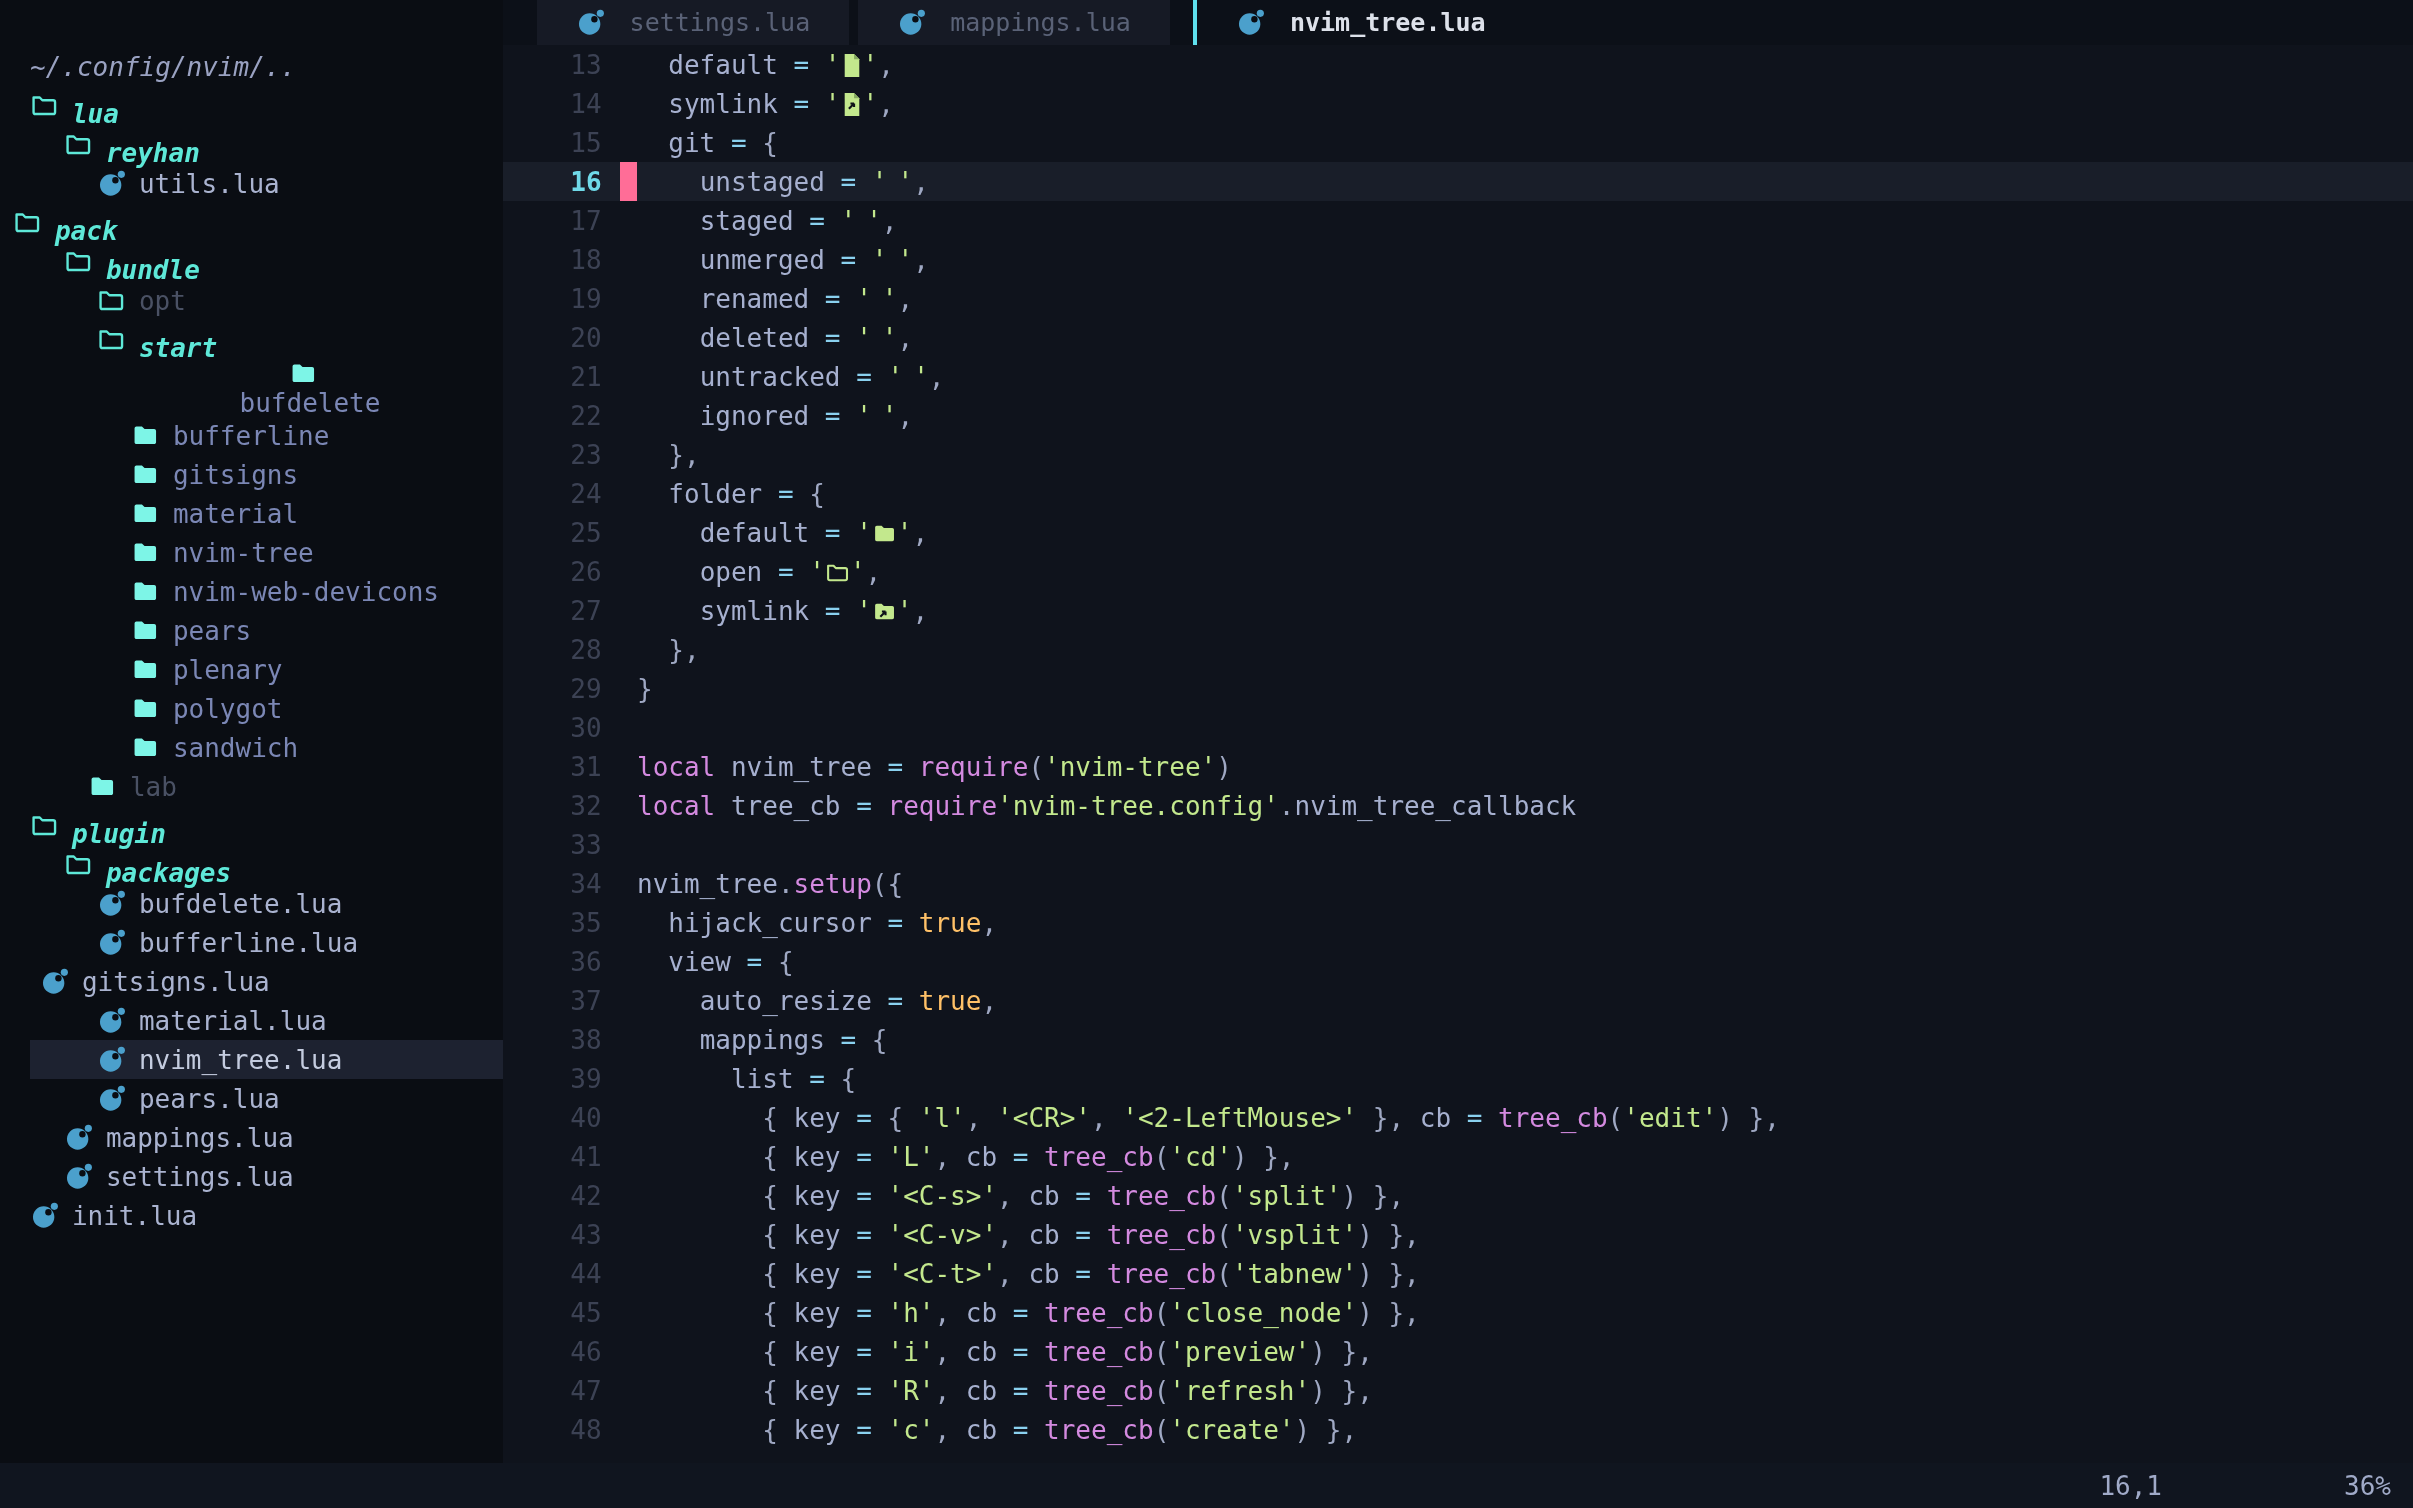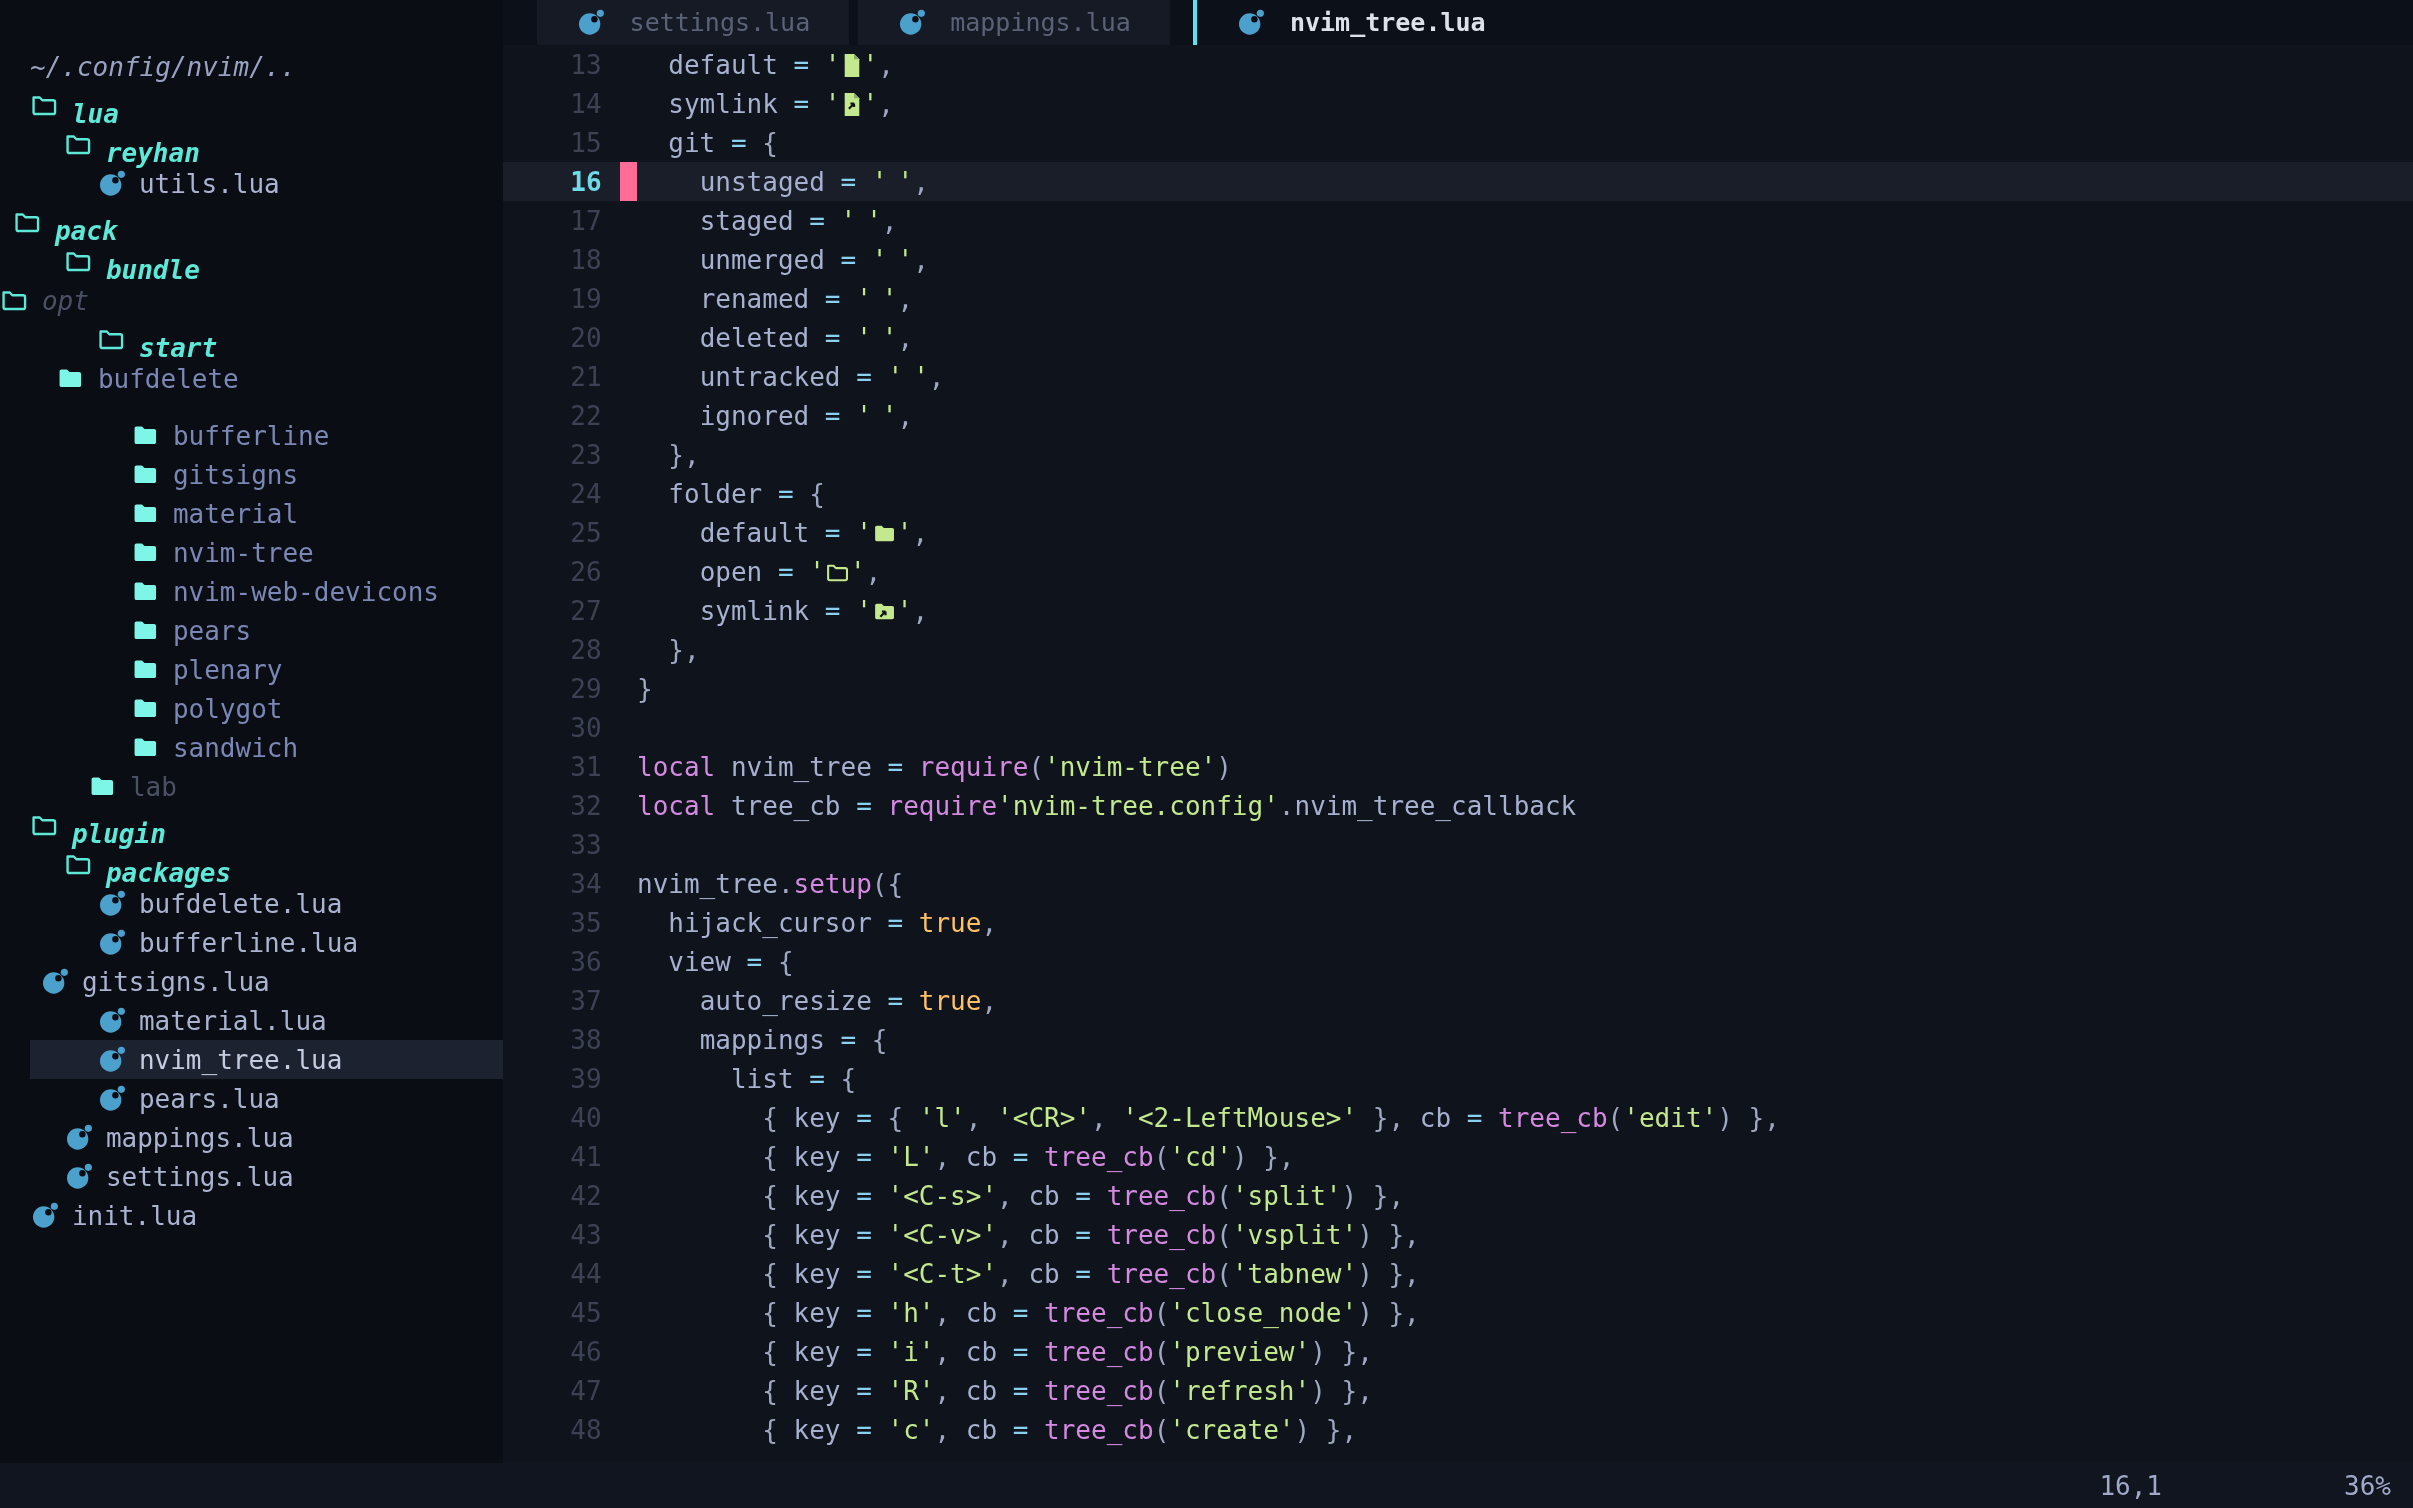--- a/index.html
+++ b/index.html
@@ -99,37 +99,37 @@
       <span class="c-folder">pack</span>
     </div>
     <div class="trow" style="padding-left: 64px;">
       <span class="ticon i-folder">
         <svg width="28.5" height="28.5" viewBox="0 0 24 24">
           <path d="M3 5.5h5.2l2.2 2.3h9.1c.9 0 1.6.7 1.6 1.6v8.4c0 .9-.7 1.6-1.6 1.6H4.6c-.9 0-1.6-.7-1.6-1.6z" fill="none" stroke="currentColor" stroke-width="2" stroke-linejoin="round"></path>
         </svg>
       </span>
       <span class="c-folder">bundle</span>
     </div>
-    <div class="trow" style=" font-style: italic;">
+    <div class="trow" style="padding-left: 97px;">
       <span class="ticon i-folder">
         <svg width="28.5" height="28.5" viewBox="0 0 24 24">
           <path d="M3 5.5h5.2l2.2 2.3h9.1c.9 0 1.6.7 1.6 1.6v8.4c0 .9-.7 1.6-1.6 1.6H4.6c-.9 0-1.6-.7-1.6-1.6z" fill="none" stroke="currentColor" stroke-width="2" stroke-linejoin="round"></path>
         </svg>
       </span>
       <span class="c-dim">opt</span>
     </div>
     <div class="trow" style="padding-left: 97px;">
       <span class="ticon i-folder">
         <svg width="28.5" height="28.5" viewBox="0 0 24 24">
           <path d="M3 5.5h5.2l2.2 2.3h9.1c.9 0 1.6.7 1.6 1.6v8.4c0 .9-.7 1.6-1.6 1.6H4.6c-.9 0-1.6-.7-1.6-1.6z" fill="none" stroke="currentColor" stroke-width="2" stroke-linejoin="round"></path>
         </svg>
       </span>
       <span class="c-folder">start</span>
     </div>
-    <div class="trow" style="padding-left: 56px;">
+    <div class="trow" style="padding-left: 117px; flex-direction: column;">
       <span class="ticon i-folder-fill">
         <svg width="28.5" height="28.5" viewBox="0 0 24 24">
           <path d="M3 6.2c0-.9.7-1.6 1.6-1.6h4.6l2.2 2.2h8.1c.9 0 1.6.7 1.6 1.6v9.4c0 .9-.7 1.6-1.6 1.6H4.6c-.9 0-1.6-.7-1.6-1.6z" fill="currentColor"></path>
         </svg>
       </span>
       <span class="c-pkg">bufdelete</span>
     </div>
     <div class="trow" style="padding-left: 131px; margin-top: 18px;">
       <span class="ticon i-folder-fill">
         <svg width="28.5" height="28.5" viewBox="0 0 24 24">

